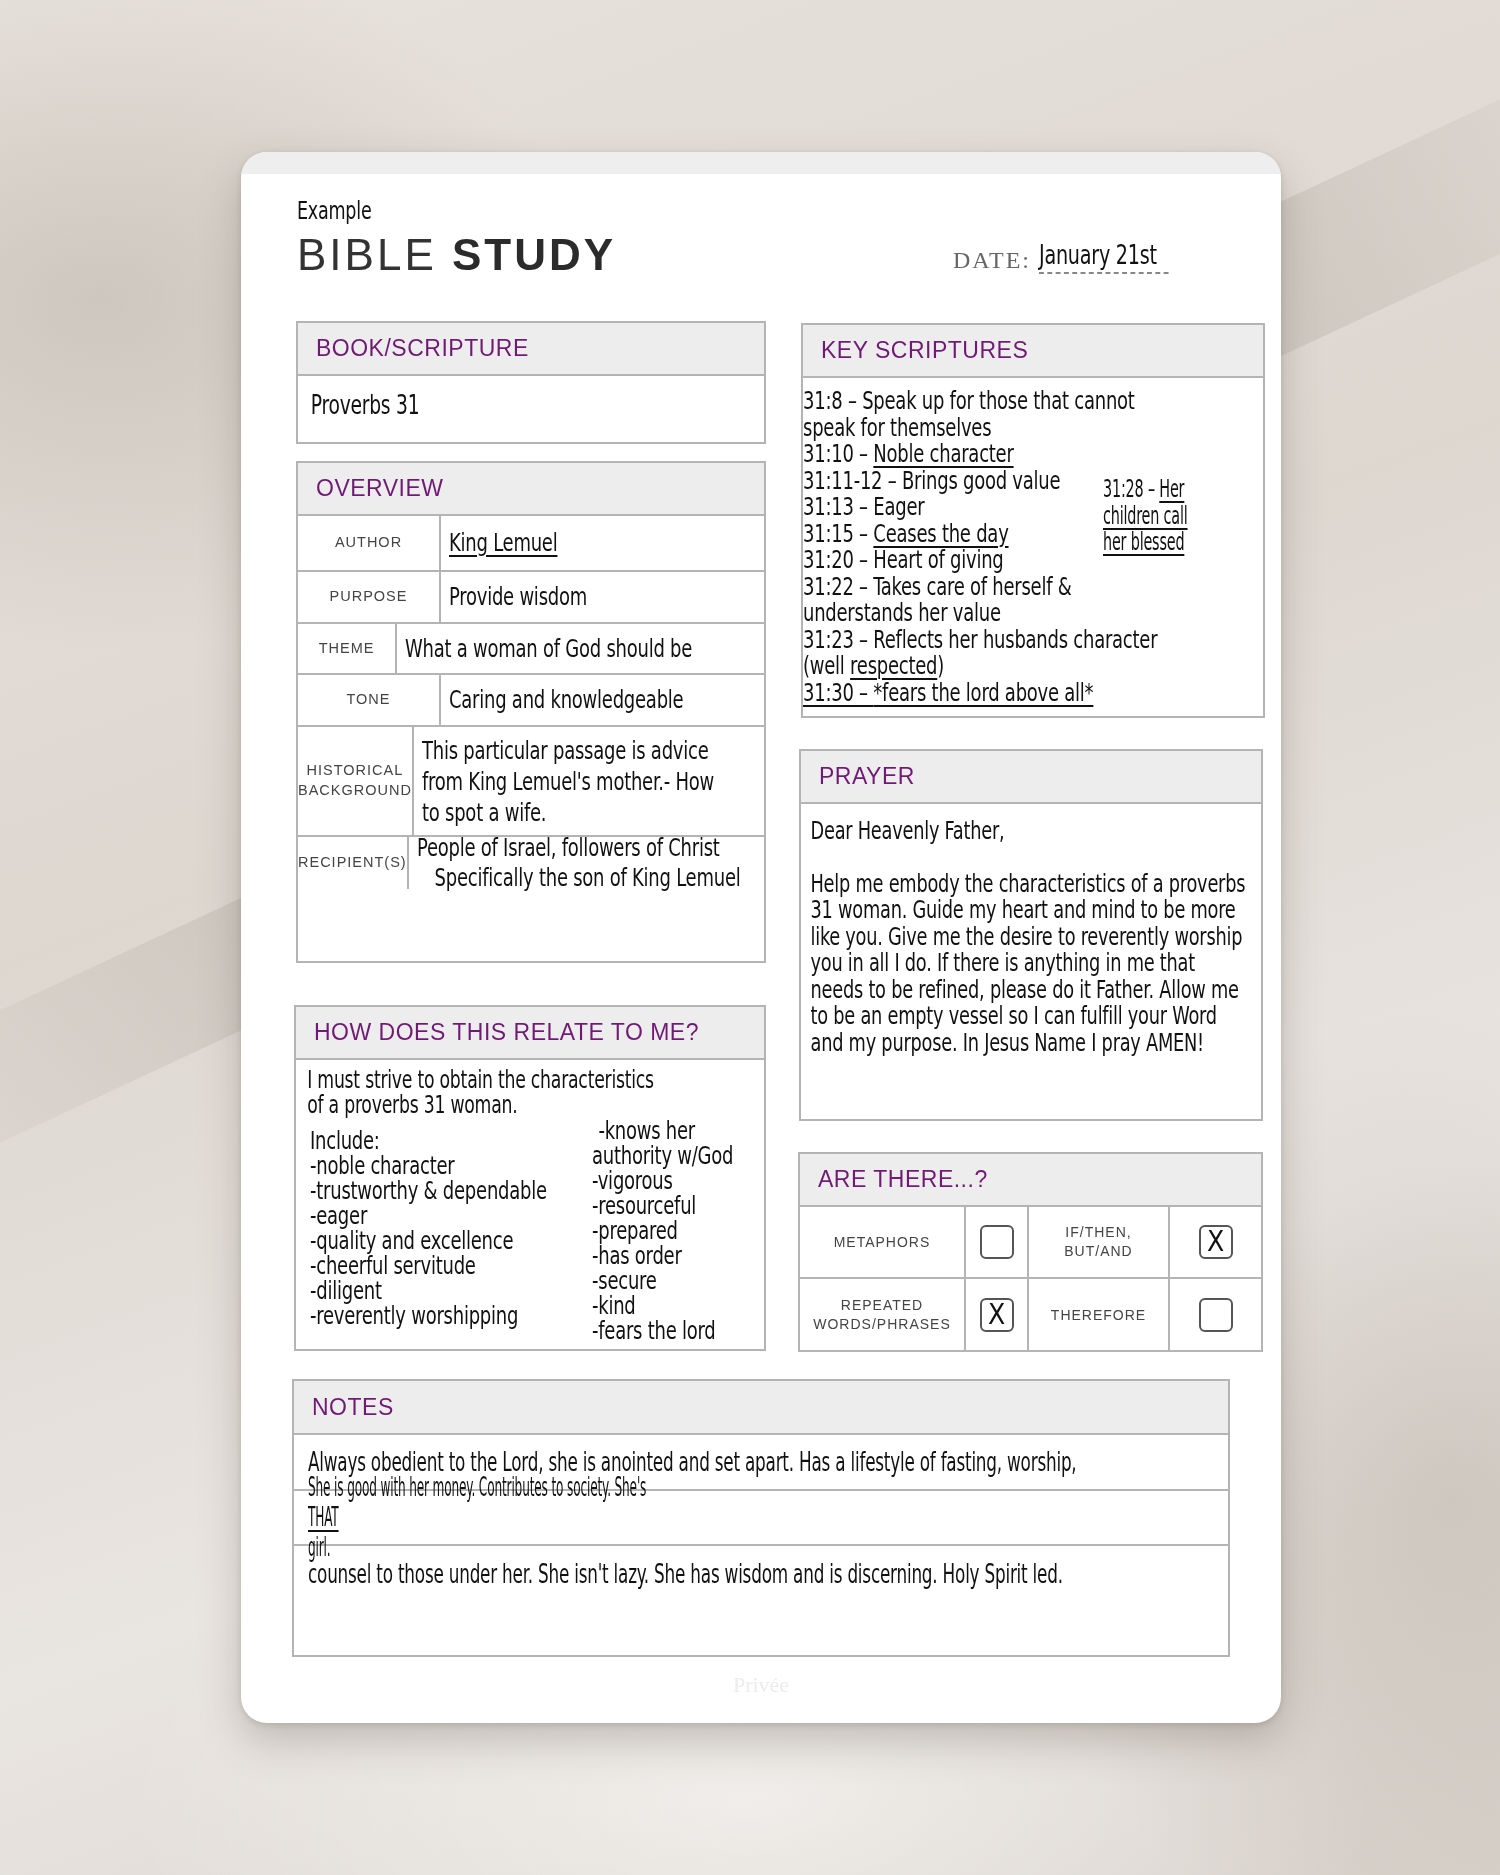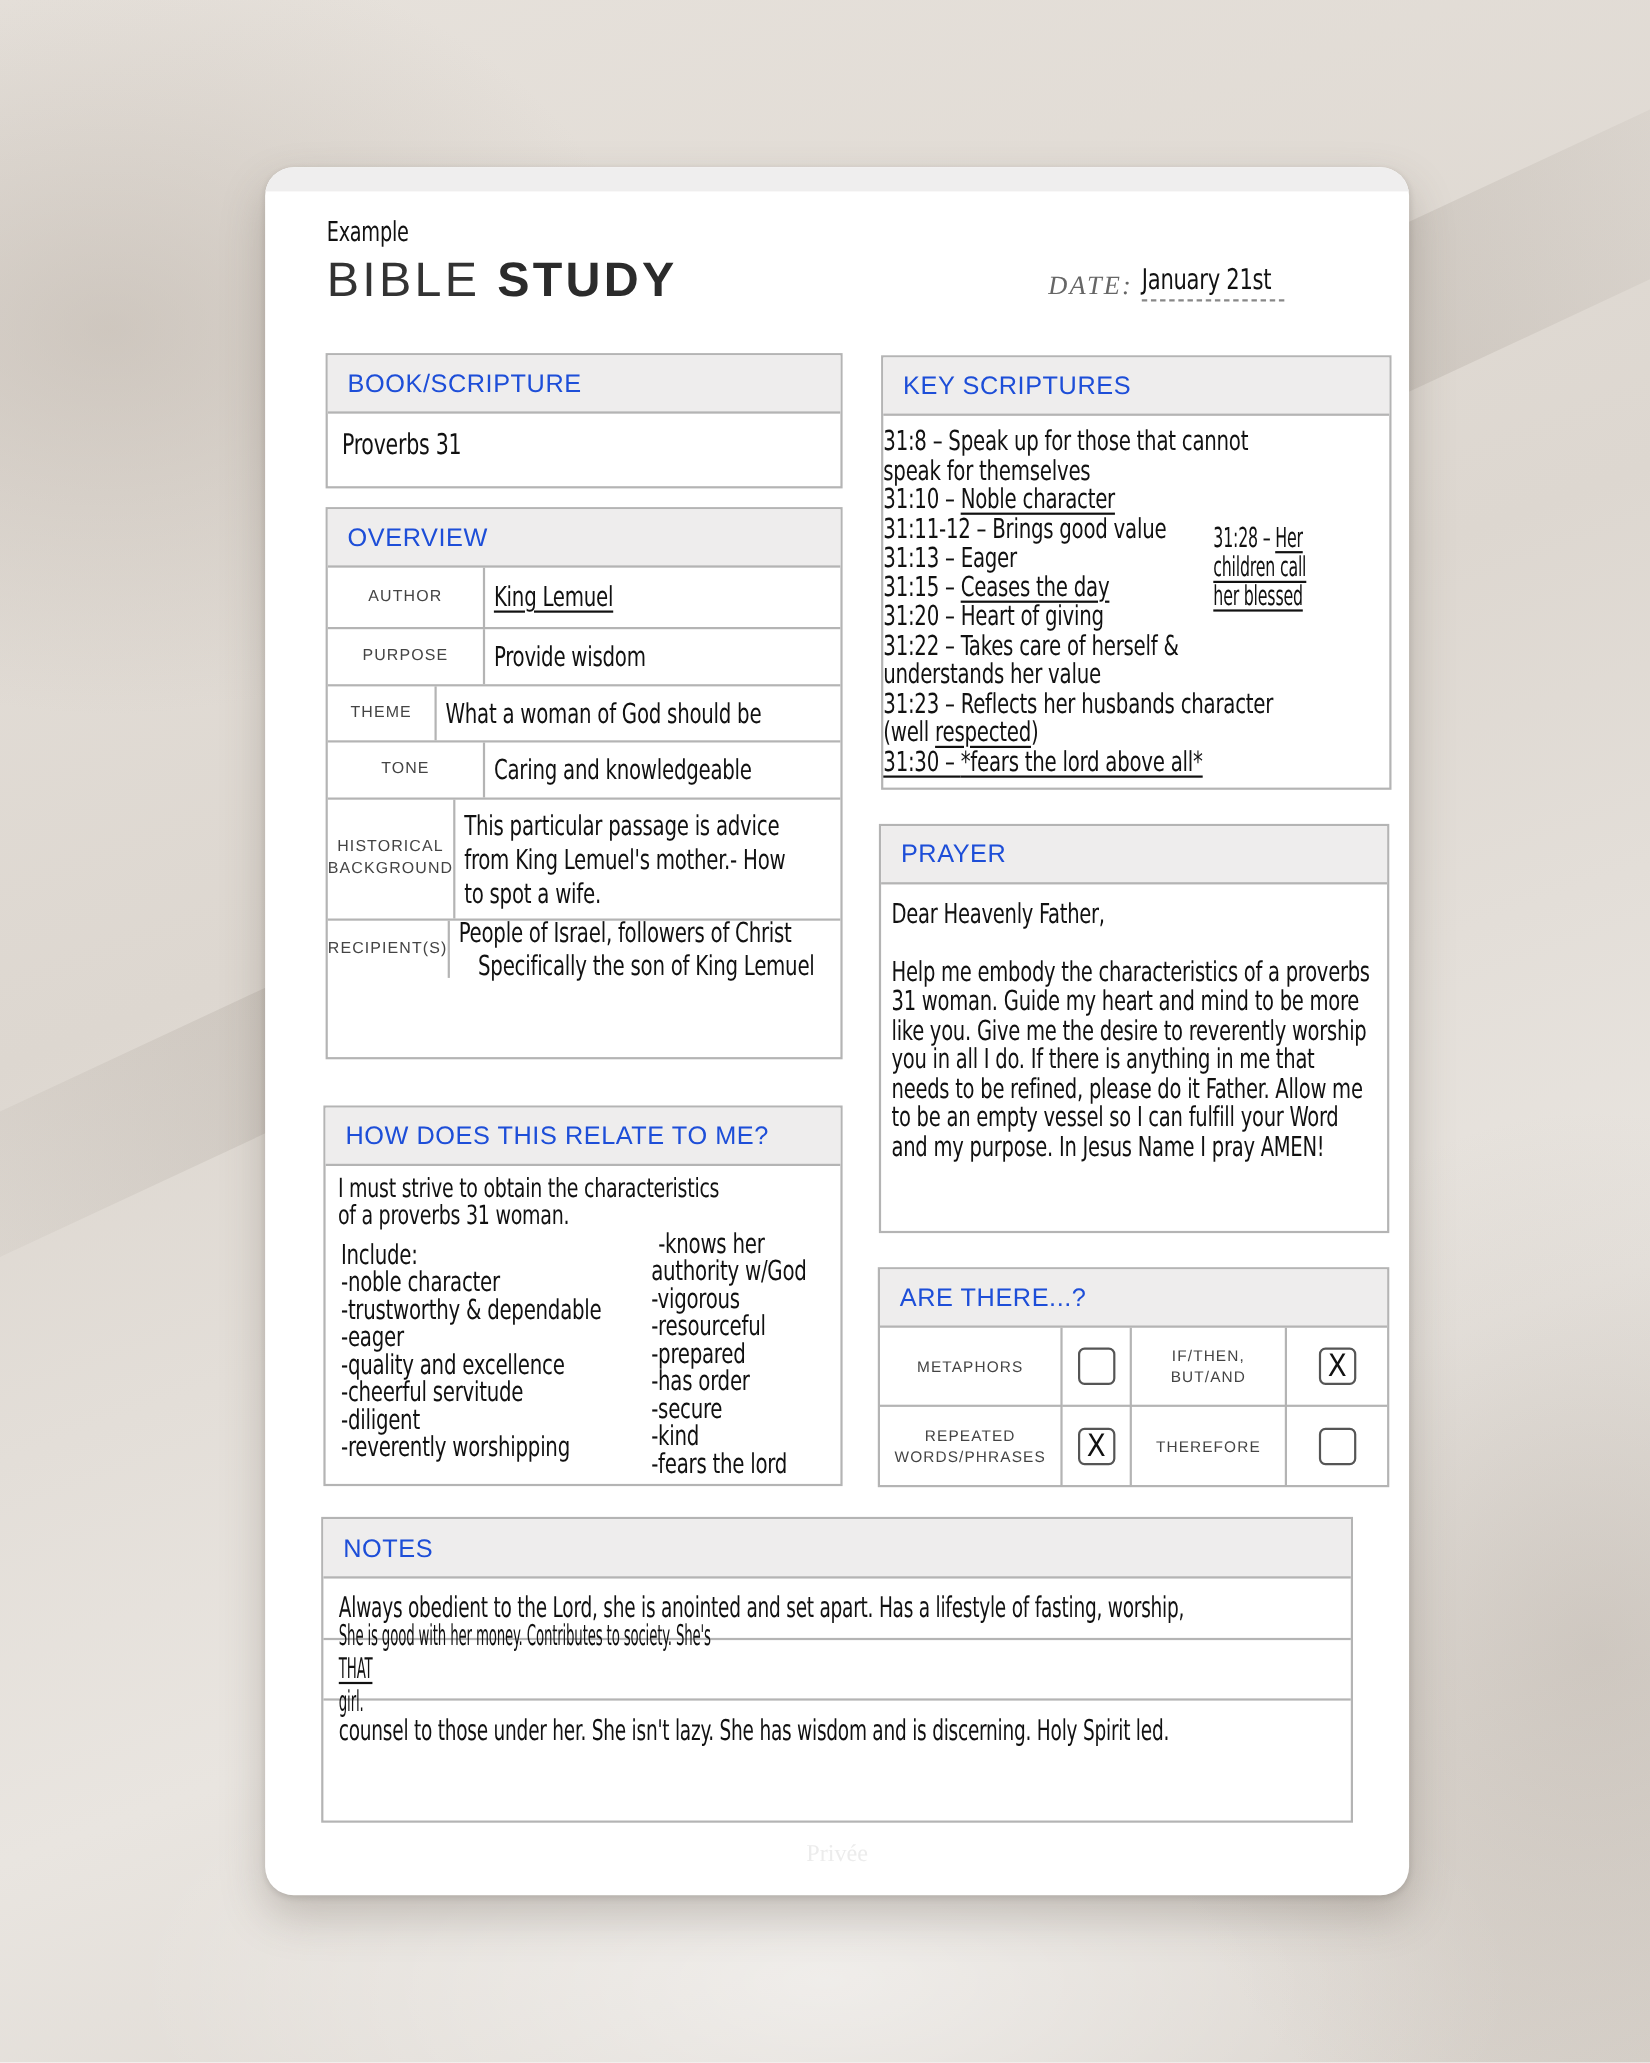--- a/index.html
+++ b/index.html
@@ -44,33 +44,32 @@
     font-size: 44px; letter-spacing: 3px; color: #333; font-weight: 400;
   }
   .title b { font-weight: 600; color: #2b2b2b; }
 
   .date-wrap {
     position: absolute; left: 712px; top: 88px; display: flex; align-items: flex-end;
   }
   .date-label {
     font-family: "Liberation Serif", serif; font-size: 24px; letter-spacing: 2px; color: #666;
     margin-right: 8px;
-    font-style: italic;
   }
   .date-value {
     font-size: 26px; border-bottom: 2px dashed #888; min-width: 158px; padding-bottom: 2px;
     transform: scaleX(0.82); transform-origin: left;
   }
 
   .box {
     position: absolute; border: 2px solid #b4b4b4; background: #fff;
   }
   .box-head {
     background: #eeeded; border-bottom: 2px solid #b4b4b4;
-    font-size: 23px; letter-spacing: 0.5px; color: #1d4ed8;
+    font-size: 23px; letter-spacing: 0.5px; color: #701a75;
     padding-left: 18px; display: flex; align-items: center;
   }
 
   
   #book { left: 55px; top: 169px; width: 470px; height: 123px; }
   #book .box-head { height: 53px; }
   #book .val { font-size: 26px; padding: 14px 0 0 16px; transform: scaleX(0.8); transform-origin: left; }
 
   
   #overview { left: 55px; top: 309px; width: 470px; height: 502px; }

